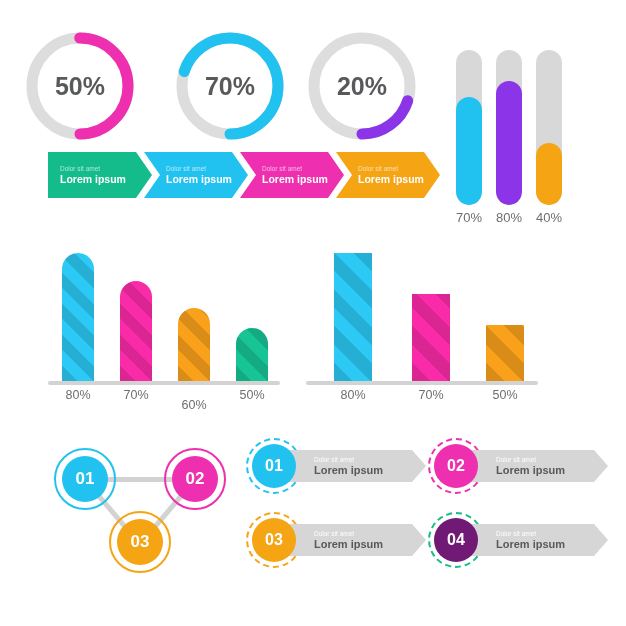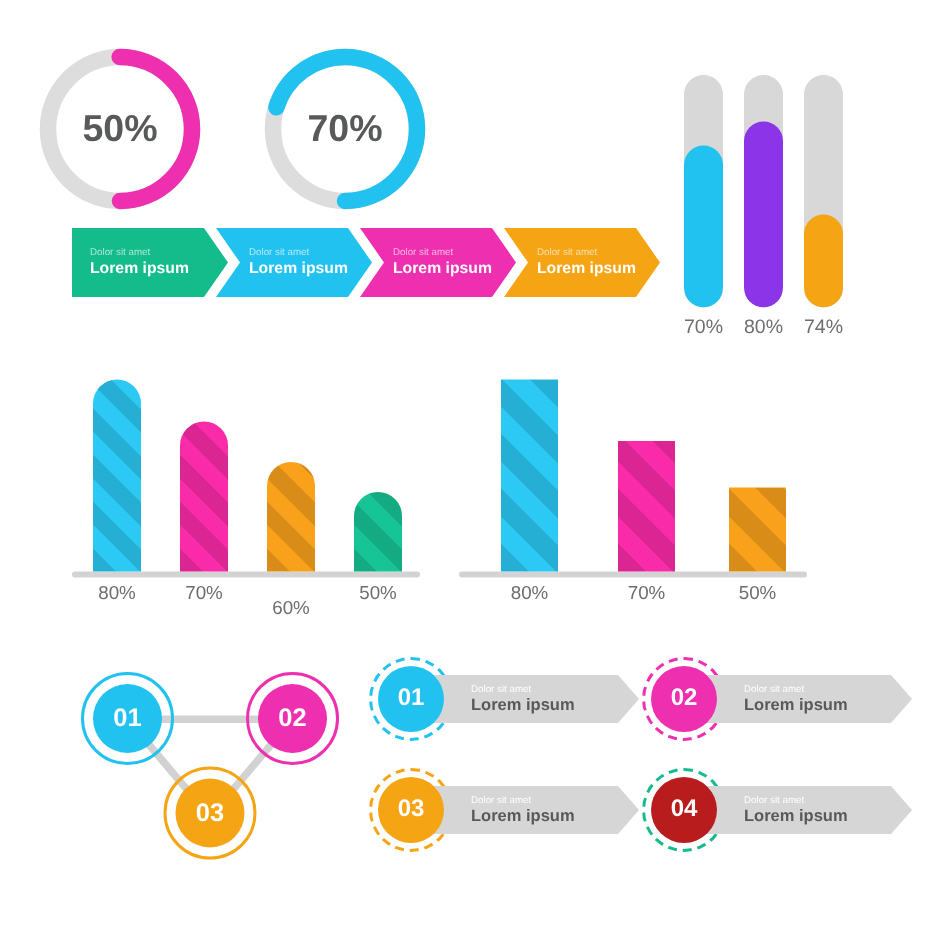--- a/index.html
+++ b/index.html
@@ -215,20 +215,27 @@
     </div>
 
     <div class="donut" style="left:150px;">
       <svg width="116" height="116" viewBox="0 0 116 116">
         <circle cx="58" cy="58" r="48" fill="none" stroke="#DDDDDD" stroke-width="11"></circle>
         <circle cx="58" cy="58" r="48" fill="none" stroke="#22C2F0" stroke-width="11" stroke-linecap="round" stroke-dasharray="211.1 301.6" transform="rotate(-90 58 58) scale(-1,1) translate(-116,0)"></circle>
       </svg>
       <div class="label">70%</div>
     </div>
 
+    <div class="donut" style="left:282px;">
+      <svg width="116" height="116" viewBox="0 0 116 116">
+        <circle cx="58" cy="58" r="48" fill="none" stroke="#DDDDDD" stroke-width="11"></circle>
+        <circle cx="58" cy="58" r="48" fill="none" stroke="#8B34E8" stroke-width="11" stroke-linecap="round" stroke-dasharray="60.3 301.6" transform="rotate(-90 58 58) scale(-1,1) translate(-116,0)"></circle>
+      </svg>
+      <div class="label">20%</div>
+    </div>
 
   </div>
 
   <div class="chev-row">
     <div class="chev" style="background:#13BC8A;">
       <div class="sub">Dolor sit amet</div>
       <div class="main">Lorem ipsum</div>
     </div>
     <div class="chev" style="background:#22C2F0;">
       <div class="sub">Dolor sit amet</div>
@@ -252,21 +259,21 @@
     <div class="vbar-label" style="left:-1px;">70%</div>
 
     <div class="vbar-track" style="left:46px;">
       <div class="vbar-fill" style="height:124px;background:#8B34E8;"></div>
     </div>
     <div class="vbar-label" style="left:39px;">80%</div>
 
     <div class="vbar-track" style="left:86px;">
       <div class="vbar-fill" style="height:62px;background:#F5A413;"></div>
     </div>
-    <div class="vbar-label" style="left:79px;">74%</div>
+    <div class="vbar-label" style="left:79px;">40%</div>
 
   </div>
 
   <div class="chart" style="left:48px; top:248px; width:250px; height:160px;">
 
     <div class="baseline" style="left:0px; top:133px; width:232px;"></div>
 
     <div class="sbar" style="left:14px; bottom:27px; width:32px; height:128px; background:#2BC9F4; border-radius:16px 16px 0 0;">
       <div class="stripes" style="background: repeating-linear-gradient(45deg, rgba(0,0,0,0.13) 0 11px, rgba(0,0,0,0) 11px 22px);"></div>
     </div>
@@ -358,20 +365,20 @@
     <div class="dash" style="border-color:#F5A413;"></div>
     <div class="disc" style="background:#F5A413;">03</div>
     <div class="banner">
       <div class="sub">Dolor sit amet</div>
       <div class="main">Lorem ipsum</div>
     </div>
   </div>
 
   <div class="litem" style="left:428px; top:512px;">
     <div class="dash" style="border-color:#13BC8A;"></div>
-    <div class="disc" style="background:#b91c1c;">04</div>
+    <div class="disc" style="background:#701a75;">04</div>
     <div class="banner">
       <div class="sub">Dolor sit amet</div>
       <div class="main">Lorem ipsum</div>
     </div>
   </div>
 
 </div>
 
 </body></html>

